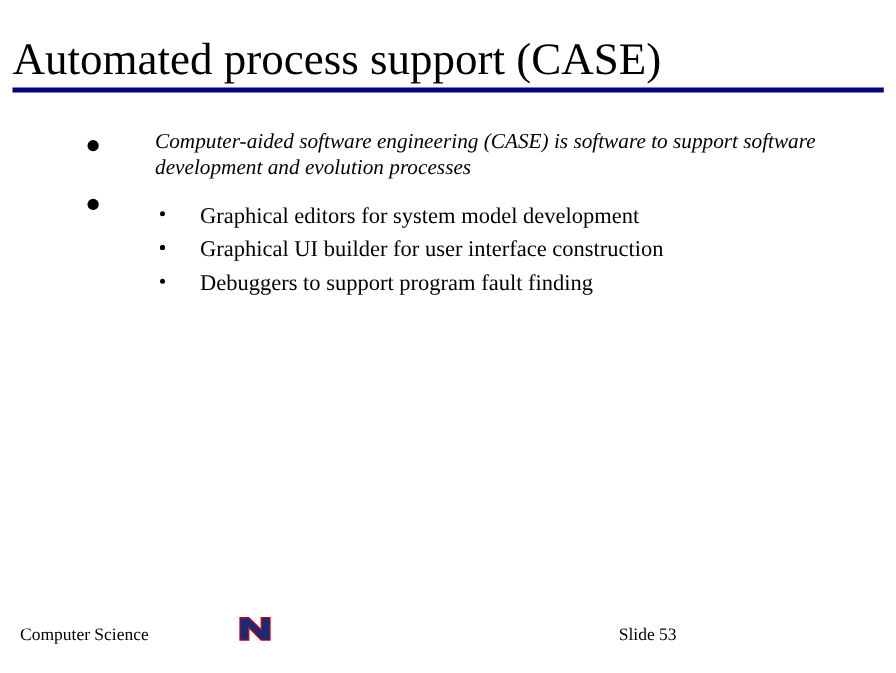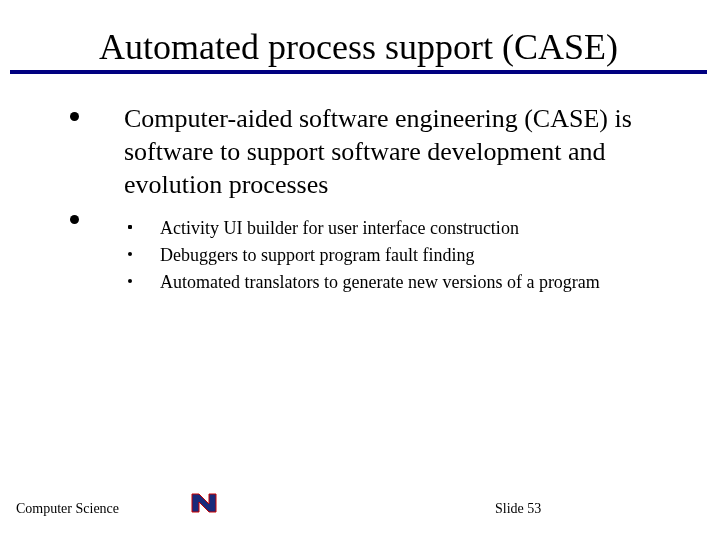--- a/index.html
+++ b/index.html
@@ -1,22 +1,22 @@
 <!DOCTYPE html>
 <html><head>
 <meta charset="utf-8">
 <style>
   * { margin: 0; padding: 0; box-sizing: border-box; }
   html, body { width: 717px; height: 538px; background: #fff; font-family: "Times New Roman", Times, serif; color: #000; }
   .slide { width: 717px; height: 538px; position: relative; padding: 28px 10px 0 10px; }
   .title-wrap { border-bottom: 4px solid #000080; padding-bottom: 2px; margin-bottom: 28px; }
-  .title { font-size: 36px; font-weight: normal; line-height: 1.1; text-align: center; }
+  .title { font-size: 36px; font-weight: normal; line-height: 1.1; }
   .body { padding-left: 60px; padding-right: 30px; }
   .l1 { list-style: none; margin-bottom: 14px; }
-  .l1-item { position: relative; padding-left: 54px; font-size: 26px; line-height: 1.28; margin-bottom: 4px; }
+  .l1-item { position: relative; padding-left: 54px; font-size: 17px; line-height: 1.28; margin-bottom: 4px; font-style: italic; }
   .l1-item .bullet1 { position: absolute; left: 0; top: 10px; width: 9px; height: 9px; border-radius: 50%; background: #000; }
   .l2 { list-style: none; margin-top: 6px; }
   .l2-item { position: relative; padding-left: 90px; font-size: 18px; line-height: 1.5; }
   .l2-item .bullet2 { position: absolute; left: 58px; top: 10px; width: 4px; height: 4px; border-radius: 50%; background: #000; }
   .footer { position: absolute; left: 0; right: 0; bottom: 14px; height: 30px; display: flex; align-items: center; font-size: 14px; margin-top: 12px; }
   .footer .fleft { position: absolute; left: 16px; }
   .footer .fcenter { position: absolute; left: 265px; }
   .footer .fright { position: absolute; left: 495px; }
   .footer .logo { position: absolute; left: 190px; top: -2px; }
   .logo svg { width: 28px; height: 22px; display: block; }
@@ -36,35 +36,32 @@
         <span>Computer-aided software engineering (CASE) is software to support software development and evolution processes</span>
       </li>
       <li class="l1-item">
         <span class="bullet1"></span>
       </li>
     </ul>
 
     <ul class="l2">
       <li class="l2-item">
         <span class="bullet2"></span>
+        <span>Graphical editors for system model development</span>
       </li>
       <li class="l2-item">
         <span class="bullet2"></span>
       </li>
       <li class="l2-item">
         <span class="bullet2"></span>
-        <span>Activity UI builder for user interface construction</span>
+        <span>Graphical UI builder for user interface construction</span>
       </li>
       <li class="l2-item">
         <span class="bullet2"></span>
         <span>Debuggers to support program fault finding</span>
-      </li>
-      <li class="l2-item">
-        <span class="bullet2"></span>
-        <span>Automated translators to generate new versions of a program</span>
       </li>
     </ul>
   </div>
 
   <div class="footer">
     <div class="fleft">Computer Science</div>
     <div class="logo">
       <svg viewBox="0 0 28 22">
         <rect x="0" y="0" width="28" height="22" fill="none"></rect>
         <path d="M2 2 L2 20 L9 20 L9 10 L19 20 L26 20 L26 2 L19 2 L19 12 L9 2 Z" fill="#1a2a7a" stroke="#c00" stroke-width="1"></path>

